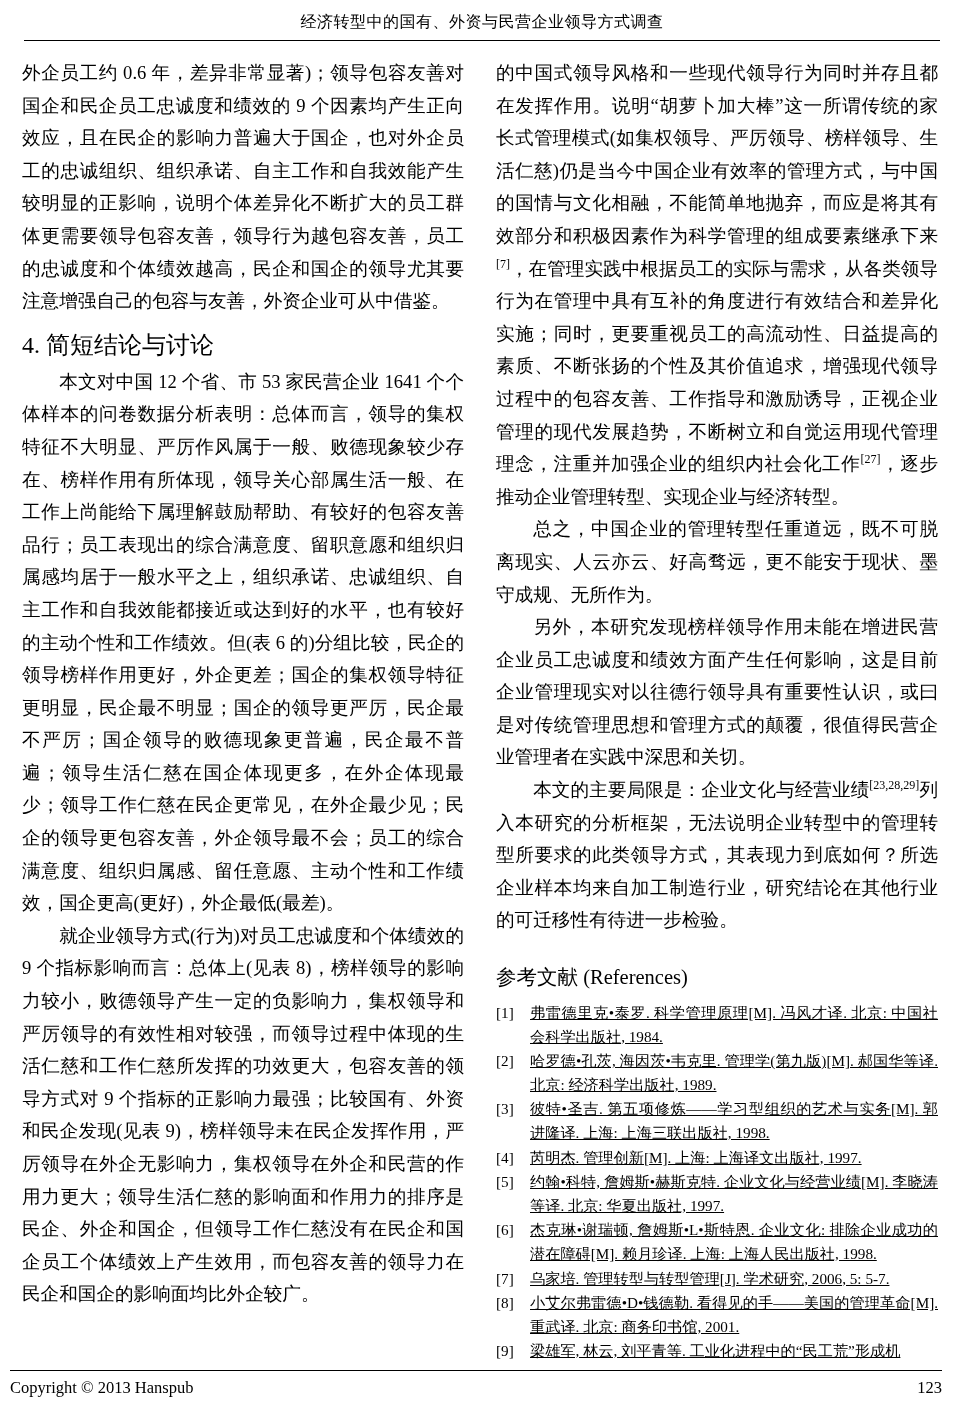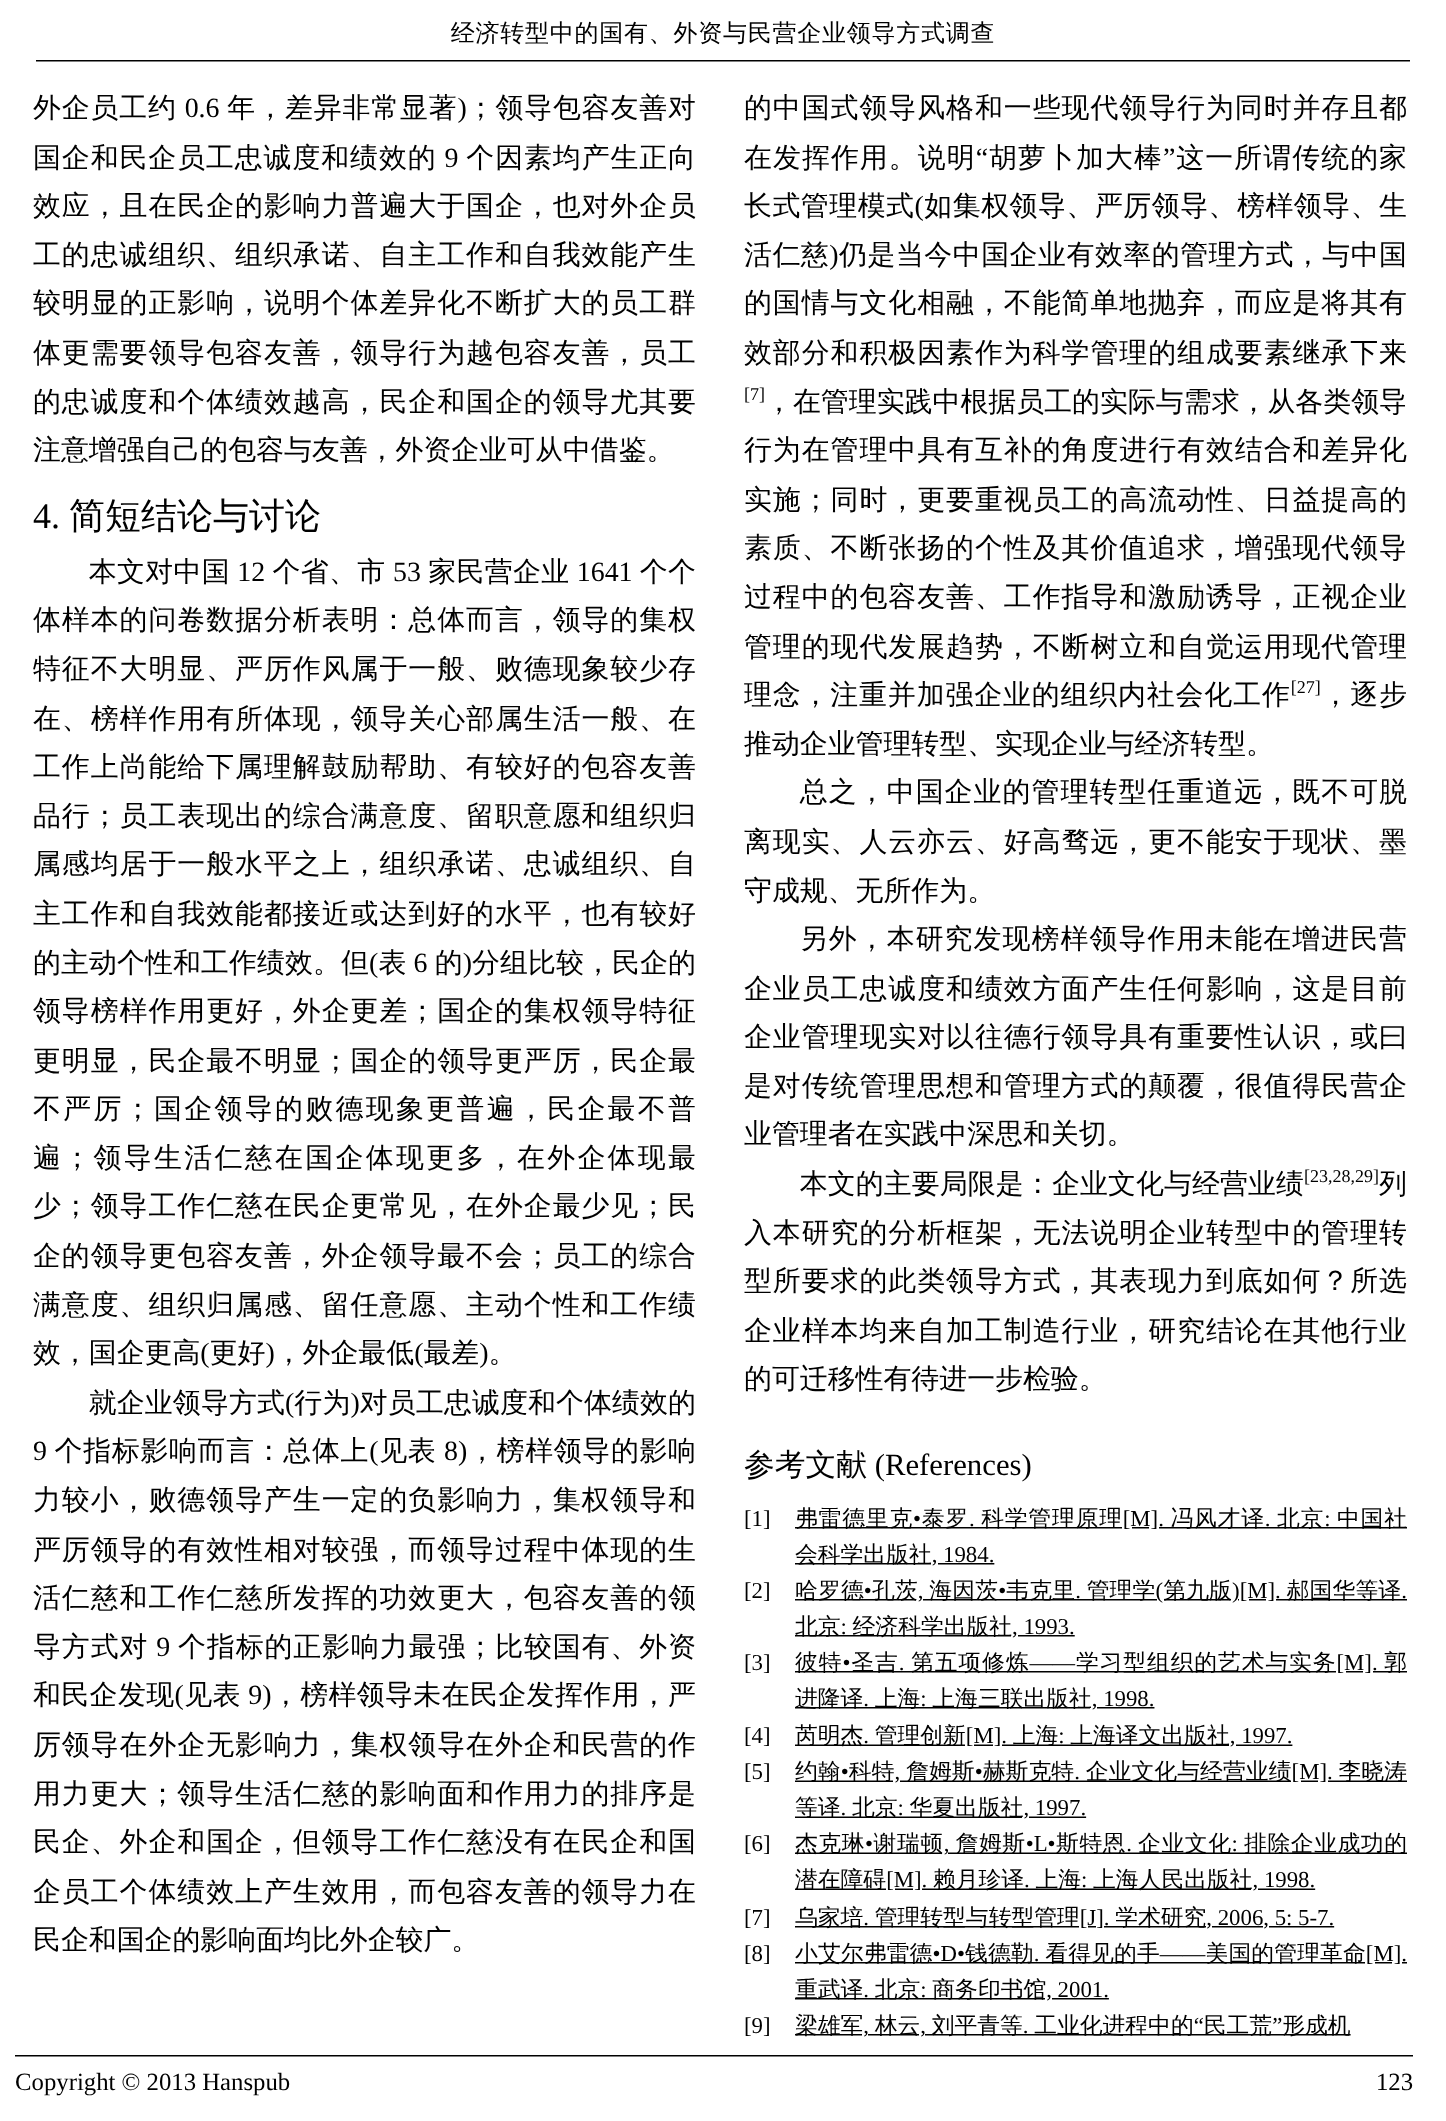--- a/index.html
+++ b/index.html
@@ -143,21 +143,21 @@
 
       <h2 class="refs-title">参考文献  (References)</h2>
 
       <ol class="reflist">
         <li>
             <span class="num">[1]</span>
             <span class="txt">弗雷德里克•泰罗. 科学管理原理[M]. 冯风才译. 北京: 中国社会科学出版社, 1984.</span>
           </li>
         <li>
             <span class="num">[2]</span>
-            <span class="txt">哈罗德•孔茨, 海因茨•韦克里. 管理学(第九版)[M]. 郝国华等译. 北京: 经济科学出版社, 1993.</span>
+            <span class="txt">哈罗德•孔茨, 海因茨•韦克里. 管理学(第九版)[M]. 郝国华等译. 北京: 经济科学出版社, 1989.</span>
           </li>
         <li>
             <span class="num">[3]</span>
             <span class="txt">彼特•圣吉. 第五项修炼——学习型组织的艺术与实务[M]. 郭进隆译. 上海: 上海三联出版社, 1998.</span>
           </li>
         <li>
             <span class="num">[4]</span>
             <span class="txt">芮明杰. 管理创新[M]. 上海: 上海译文出版社, 1997.</span>
           </li>
         <li>

